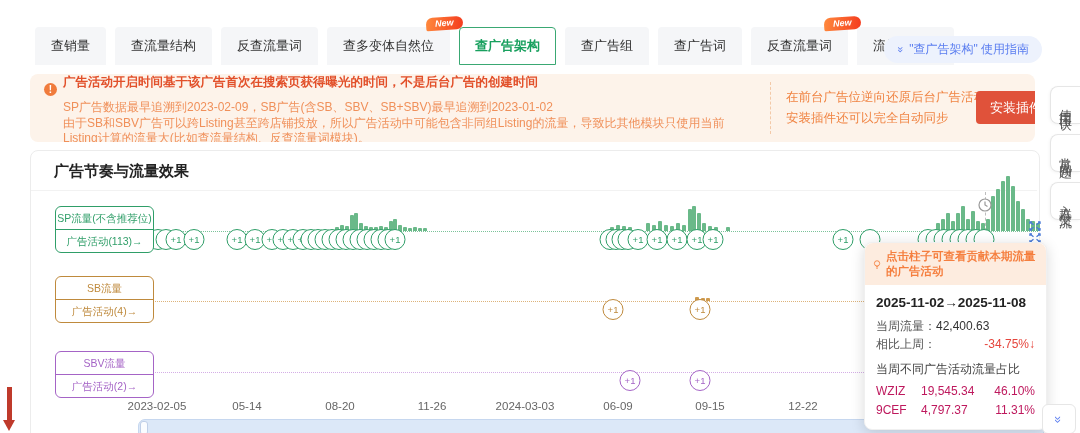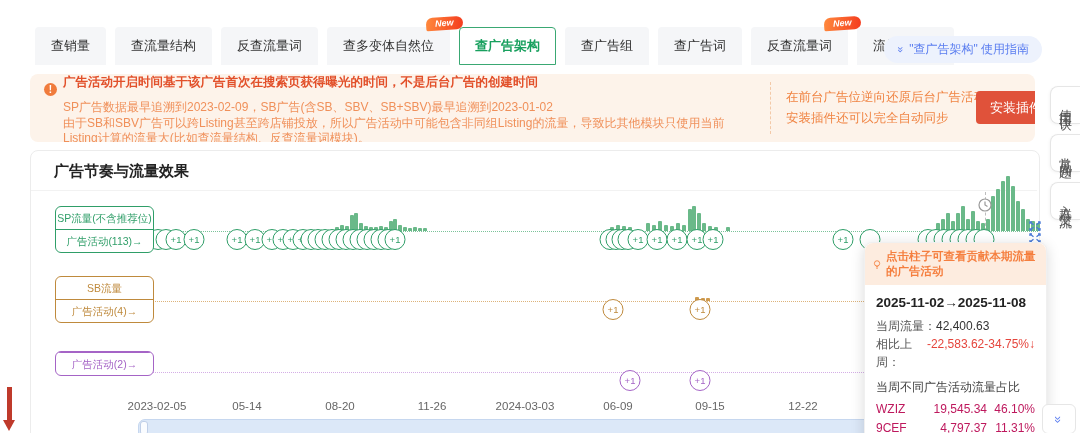--- a/index.html
+++ b/index.html
@@ -67,21 +67,21 @@
        display:flex;align-items:center;gap:5px;padding:6px 8px;}
   .tt-body{padding:7px 11px 9px;}
   .tt-date{font-size:13.5px;font-weight:bold;color:#222;margin:3px 0 7px;}
   .tt-line{font-size:12px;color:#555;line-height:18px;display:flex;}
   .tt-line .val{color:#333;}
   .tt-line .neg{color:#e5453c;}
   .tt-line .pct{margin-left:auto;color:#e5453c;}
   .tt-sub{font-size:12px;color:#444;margin:8px 0 4px;font-family:Liberation Mono, monospace;}
   .tt-row{display:flex;font-size:12px;line-height:19px;color:#be185d;}
   .tt-row .n{flex:1;}
-  .tt-row .v{width:66px;text-align:right;}
+  .tt-row .v{width:66px;}
   .tt-row .p{width:48px;text-align:right;}
   
   .red-arrow{position:absolute;left:3px;top:387px;z-index:60;}
   .red-arrow .stem{width:5px;height:33px;background:#bf3a2b;margin:0 auto;}
   .red-arrow .head{width:0;height:0;border-left:6.5px solid transparent;border-right:6.5px solid transparent;
        border-top:11px solid #bf3a2b;}
 </style>
 </head>
 <body>
 
@@ -240,20 +240,21 @@
       <div class="cell">SB流量</div>
       <div class="cell" style="border-top: 1px solid rgb(191, 138, 61);">广告活动(4)→</div>
     </div>
     <div class="baseline" style="left: 152px; width: 886px; top: 301px; border-top-color: rgb(221, 179, 122);"></div>
     <div class="bar" style="left: 695px; top: 297px; height: 4px; background: rgb(207, 155, 79);"></div>
     <div class="bar" style="left: 701px; top: 298px; height: 3px; background: rgb(207, 155, 79);"></div>
     <div class="bar" style="left: 706px; top: 298px; height: 3px; background: rgb(207, 155, 79);"></div>
     <div class="marker" style="left: 613px; top: 299px; border-color: rgb(191, 138, 61); color: rgb(191, 138, 61);">+1</div>
     <div class="marker" style="left: 700px; top: 299px; border-color: rgb(191, 138, 61); color: rgb(191, 138, 61);">+1</div>
     <div class="row-label" style="top: 351px; border-color: rgb(165, 100, 198); color: rgb(165, 100, 198);">
+      <div class="cell">SBV流量</div>
       <div class="cell" style="border-top: 1px solid rgb(165, 100, 198);">广告活动(2)→</div>
     </div>
     <div class="baseline" style="left: 152px; width: 886px; top: 372px; border-top-color: rgb(212, 174, 230);"></div>
     <div class="marker" style="left: 630px; top: 370px; border-color: rgb(165, 100, 198); color: rgb(165, 100, 198);">+1</div>
     <div class="marker" style="left: 700px; top: 370px; border-color: rgb(165, 100, 198); color: rgb(165, 100, 198);">+1</div>
     <div class="axis-label" style="left: 157px;">2023-02-05</div>
     <div class="axis-label" style="left: 247px;">05-14</div>
     <div class="axis-label" style="left: 340px;">08-20</div>
     <div class="axis-label" style="left: 432px;">11-26</div>
     <div class="axis-label" style="left: 525px;">2024-03-03</div>
@@ -297,21 +298,20 @@
     <span>点击柱子可查看贡献本期流量的广告活动</span>
   </div>
   <div class="tt-body">
     <div class="tt-date">2025-11-02→2025-11-08</div>
     <div class="tt-line">
       <span>当周流量：</span>
       <span class="val">42,400.63</span>
     </div>
     <div class="tt-line">
       <span>相比上周：</span>
-      <span class="neg">-22,583.62</span>
       <span class="pct">-34.75%↓</span>
     </div>
     <div class="tt-sub">当周不同广告活动流量占比</div>
     <div id="tt-rows">
         <div class="tt-row">
           <span class="n">WZIZ</span>
           <span class="v">19,545.34</span>
           <span class="p">46.10%</span>
         </div>
         <div class="tt-row">

